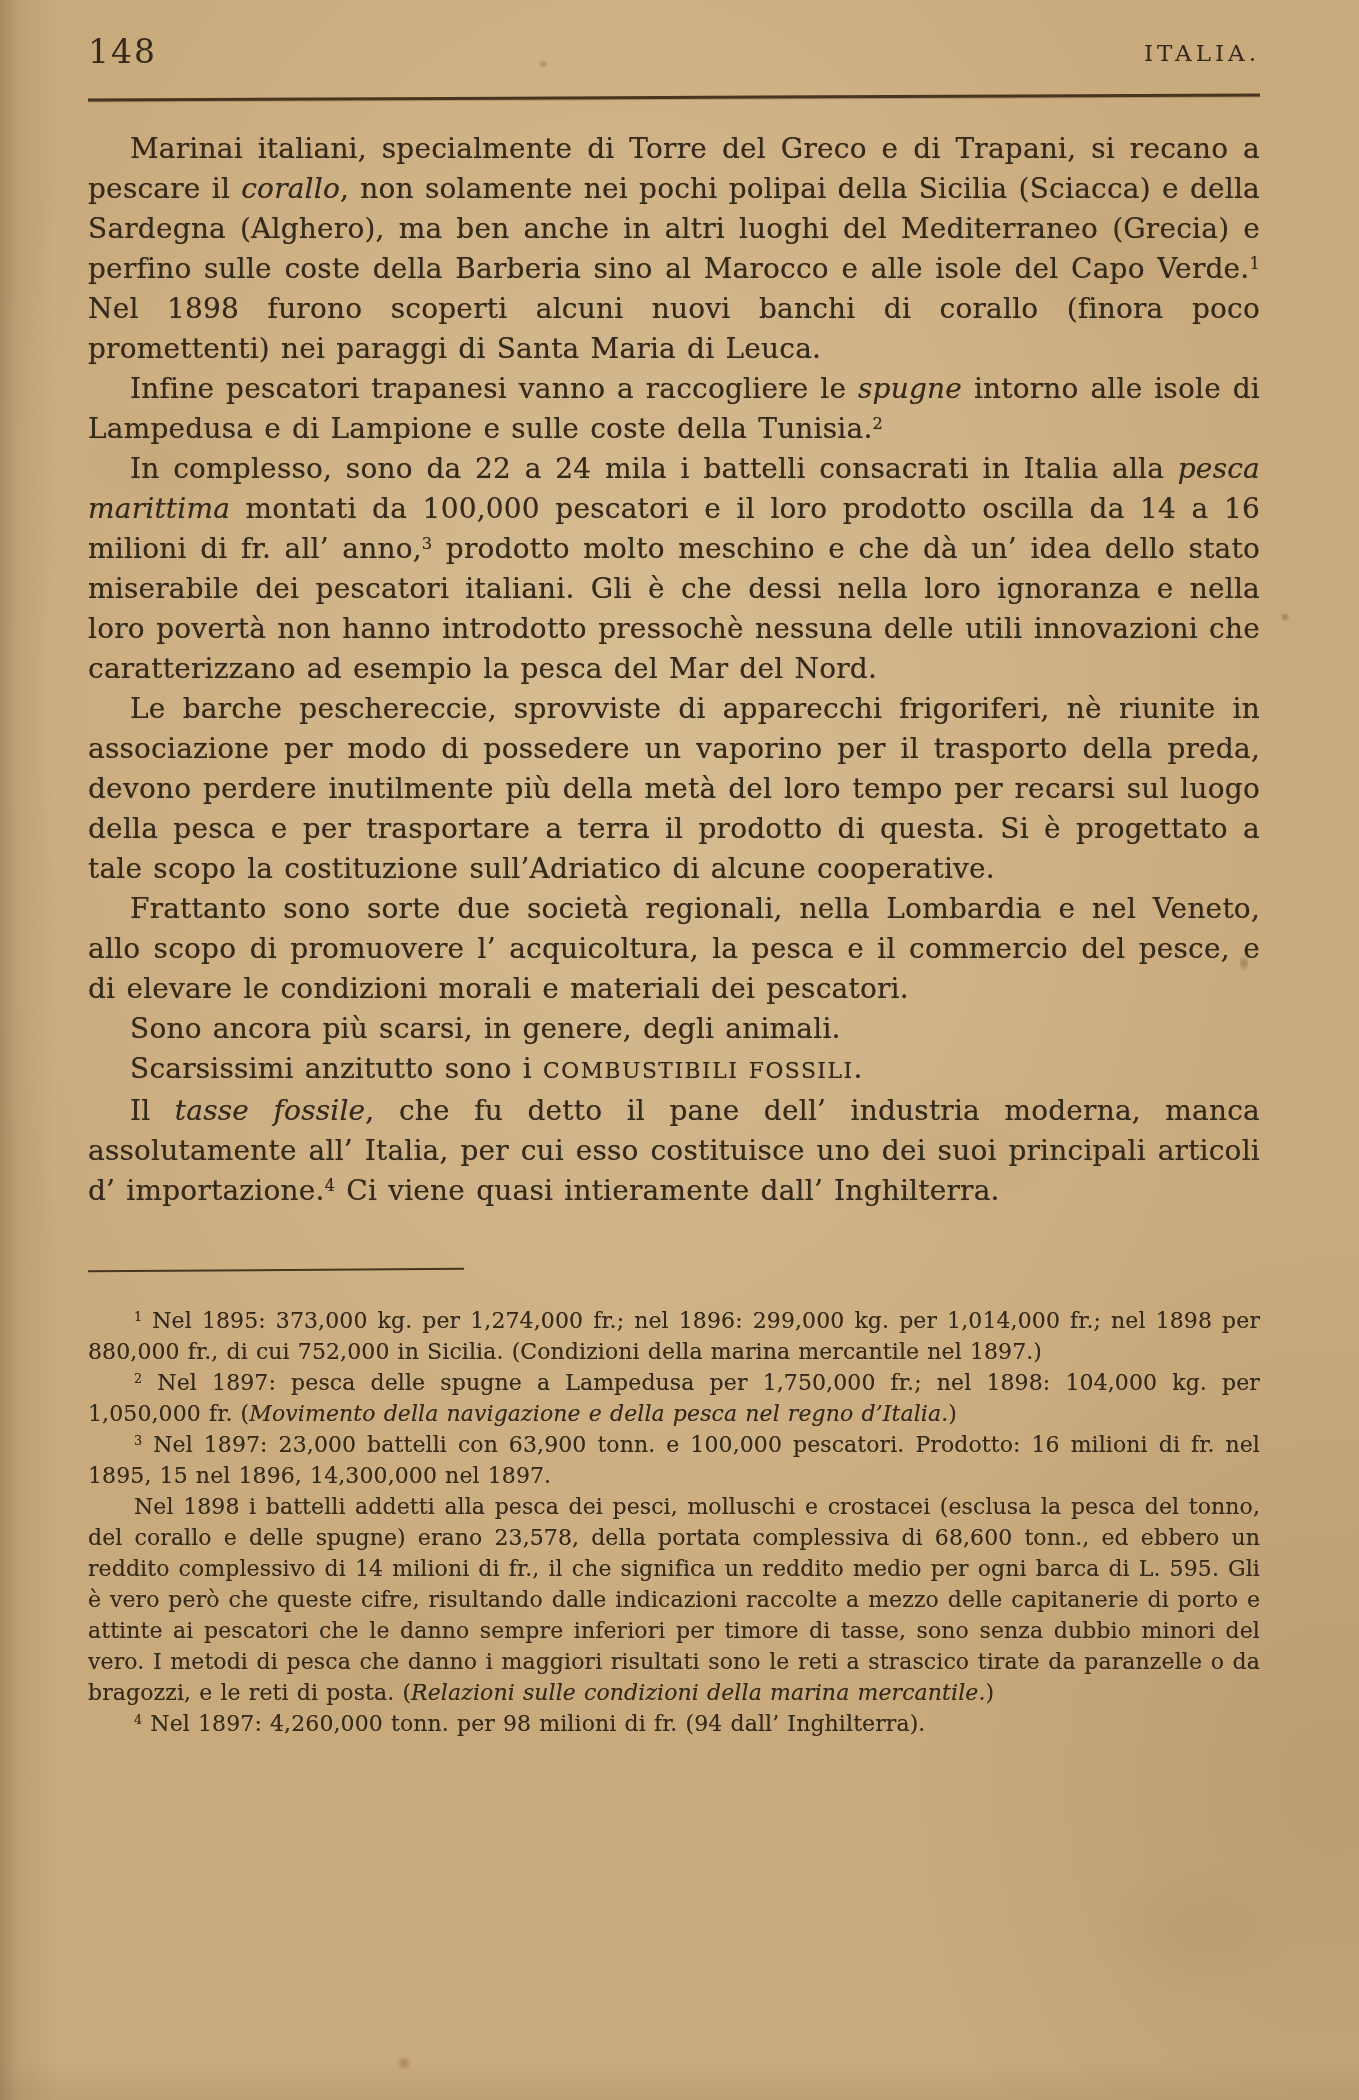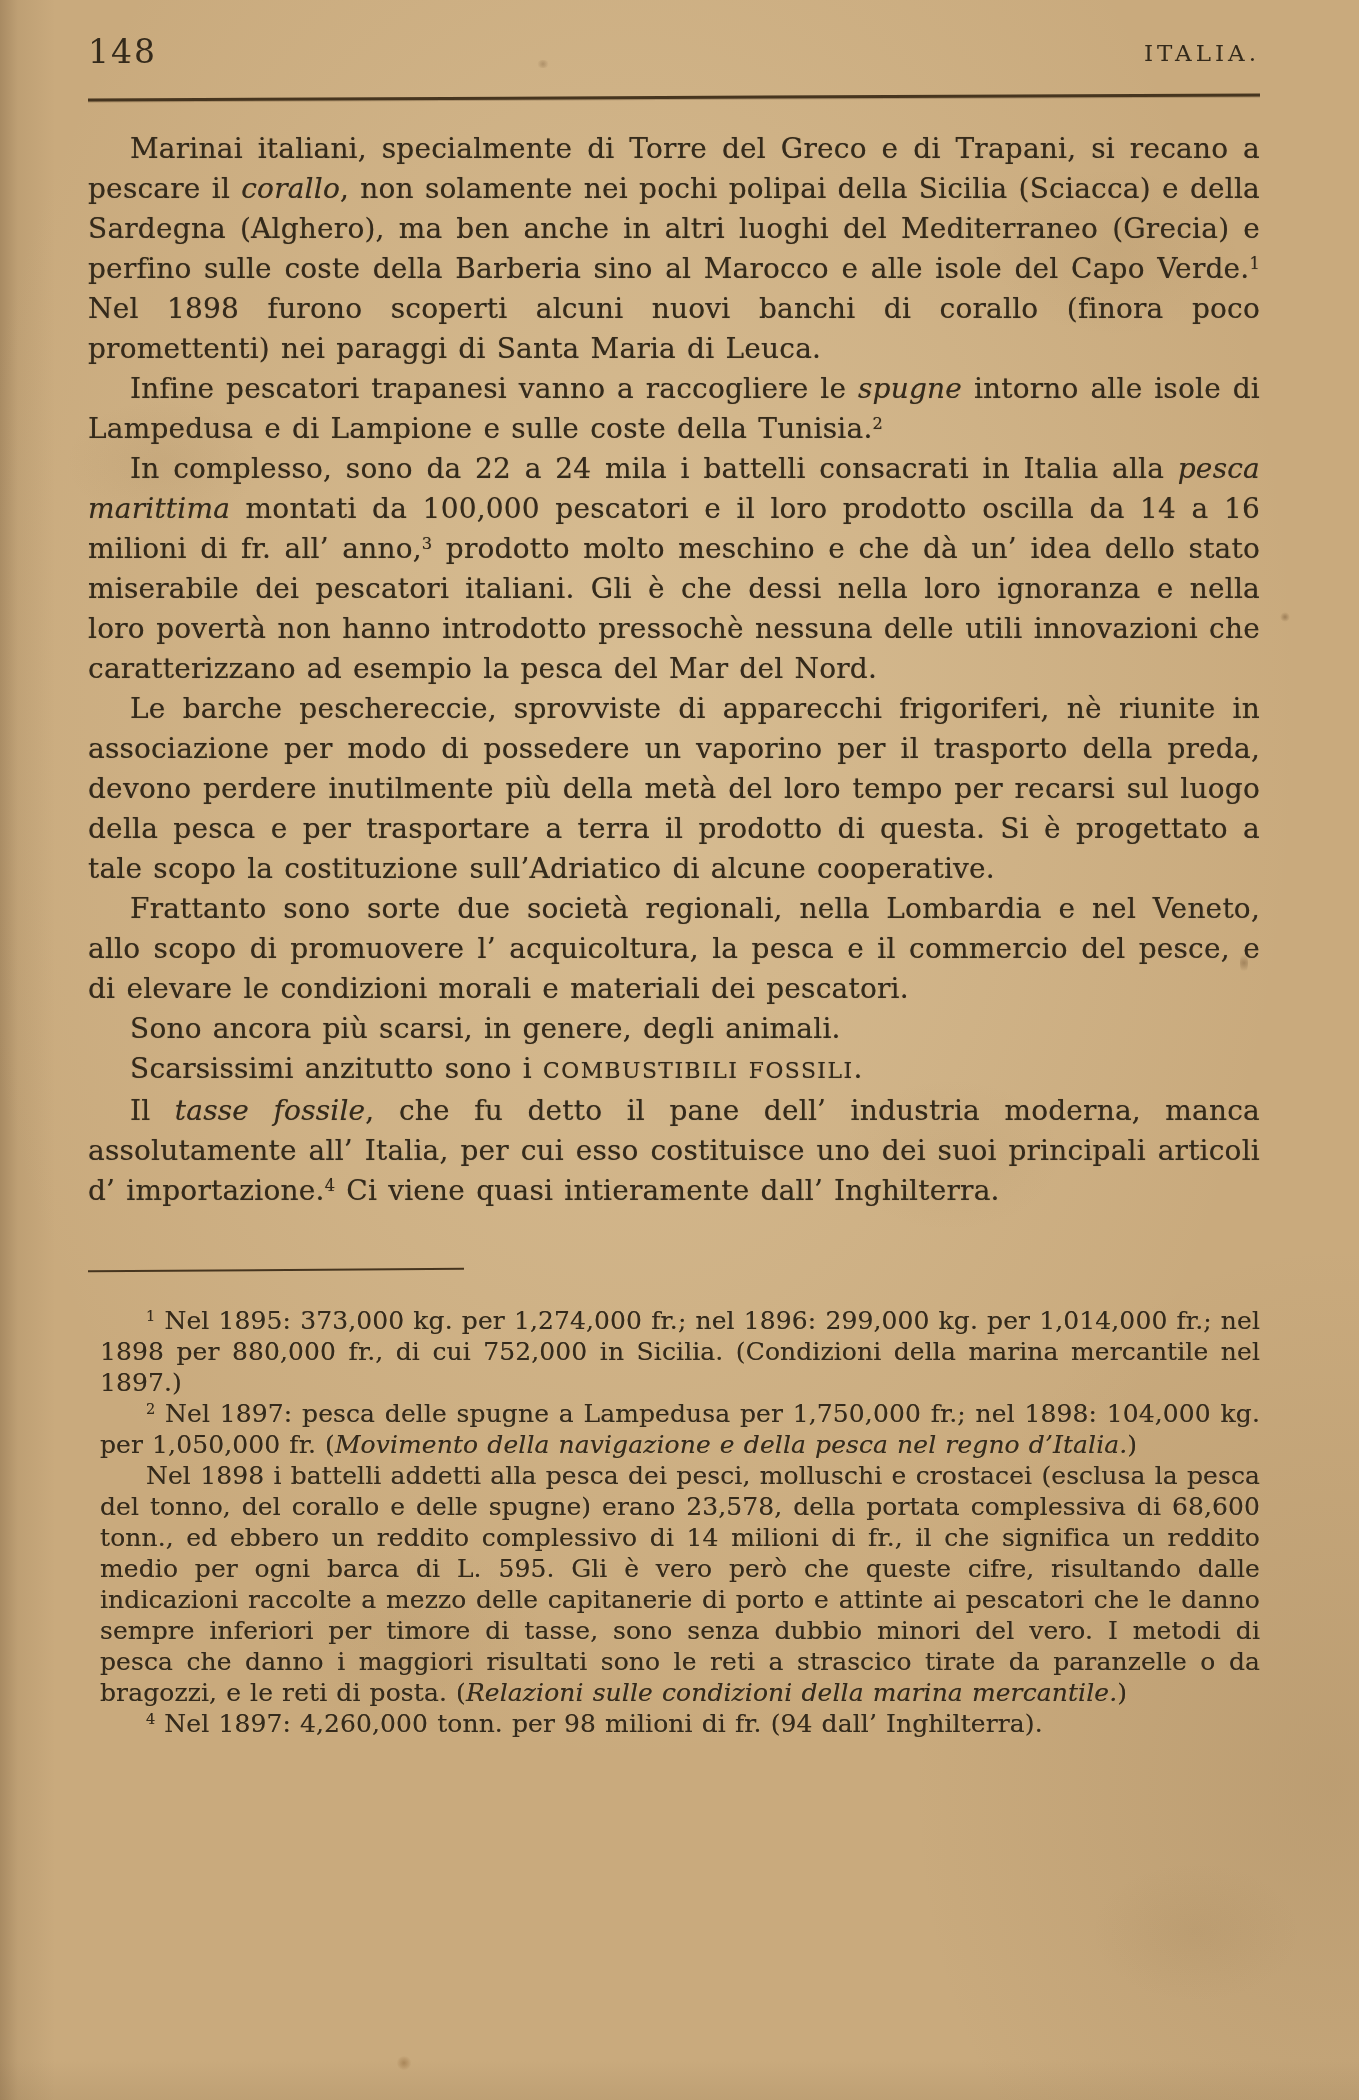--- a/index.html
+++ b/index.html
@@ -44,22 +44,22 @@
   .bodytext{margin-top:30px;font-size:28px;line-height:40px;text-align:justify;
     letter-spacing:.2px;word-spacing:2px;text-shadow:0 0 .7px rgba(52,42,27,.55);}
   .bodytext p{margin:0;text-indent:42px;}
   .heading{margin:74px 0 52px 0;text-align:center;font-weight:bold;font-size:50px;line-height:56px;
     letter-spacing:1px;text-shadow:0 0 .8px rgba(52,42,27,.6);}
   .it{font-style:italic;}
   .sc{text-transform:uppercase;font-size:.78em;letter-spacing:1.5px;}
   sup{font-size:.58em;line-height:0;vertical-align:baseline;position:relative;top:-.55em;}
 
   .fn-rule{width:376px;height:2px;background:var(--rule,#46351f);margin:58px 0 34px 0;transform:rotate(-0.4deg);}
-  .footnotes{font-size:25px;line-height:31px;text-align:justify;letter-spacing:.1px;word-spacing:1px;
-    text-shadow:0 0 .6px rgba(52,42,27,.5);margin-left:12px;}
+  .footnotes{font-size:22px;line-height:31px;text-align:justify;letter-spacing:.1px;word-spacing:1px;
+    text-shadow:0 0 .6px rgba(52,42,27,.5);}
   .footnotes p{margin:0;text-indent:46px;}
 </style>
 </head>
 <body style="--paper: #c9aa7d; --ink: #342a1b; --rule: #46351f;">
 
 <div class="page">
   <span class="stain s1"></span>
   <span class="stain s2"></span>
   <span class="stain s3"></span>
   <span class="stain s4"></span>
@@ -83,17 +83,18 @@
           <p><span>Sono ancora più scarsi, in genere, degli animali.</span></p>
           <p><span>Scarsissimi anzitutto sono i </span><span class="sc">combustibili fossili</span><span>.</span></p>
           <p><span>Il </span><span class="it">tasse fossile</span><span>, che fu detto il pane dell’ industria moderna, manca assolutamente all’ Italia, per cui esso costituisce uno dei suoi principali articoli d’ importazione.</span><sup>4</sup><span> Ci viene quasi intieramente dall’ Inghilterra.</span></p>
         </div>
     </div>
 
     <div class="fn-rule"></div>
     <div class="footnotes" id="footnotes">
         <p><sup>1</sup><span> Nel 1895: 373,000 kg. per 1,274,000 fr.; nel 1896: 299,000 kg. per 1,014,000 fr.; nel 1898 per 880,000 fr., di cui 752,000 in Sicilia. (Condizioni della marina mercantile nel 1897.)</span></p>
         <p><sup>2</sup><span> Nel 1897: pesca delle spugne a Lampedusa per 1,750,000 fr.; nel 1898: 104,000 kg. per 1,050,000 fr. (</span><span class="it">Movimento della navigazione e della pesca nel regno d’Italia.</span><span>)</span></p>
+        <p><sup>3</sup><span> Nel 1897: 23,000 battelli con 63,900 tonn. e 100,000 pescatori. Prodotto: 16 milioni di fr. nel 1895, 15 nel 1896, 14,300,000 nel 1897.</span></p>
         <p><span>Nel 1898 i battelli addetti alla pesca dei pesci, molluschi e crostacei (esclusa la pesca del tonno, del corallo e delle spugne) erano 23,578, della portata complessiva di 68,600 tonn., ed ebbero un reddito complessivo di 14 milioni di fr., il che significa un reddito medio per ogni barca di L. 595. Gli è vero però che queste cifre, risultando dalle indicazioni raccolte a mezzo delle capitanerie di porto e attinte ai pescatori che le danno sempre inferiori per timore di tasse, sono senza dubbio minori del vero. I metodi di pesca che danno i maggiori risultati sono le reti a strascico tirate da paranzelle o da bragozzi, e le reti di posta. (</span><span class="it">Relazioni sulle condizioni della marina mercantile.</span><span>)</span></p>
         <p><sup>4</sup><span> Nel 1897: 4,260,000 tonn. per 98 milioni di fr. (94 dall’ Inghilterra).</span></p>
       </div>
   </div>
 </div>
 
 </body></html>

